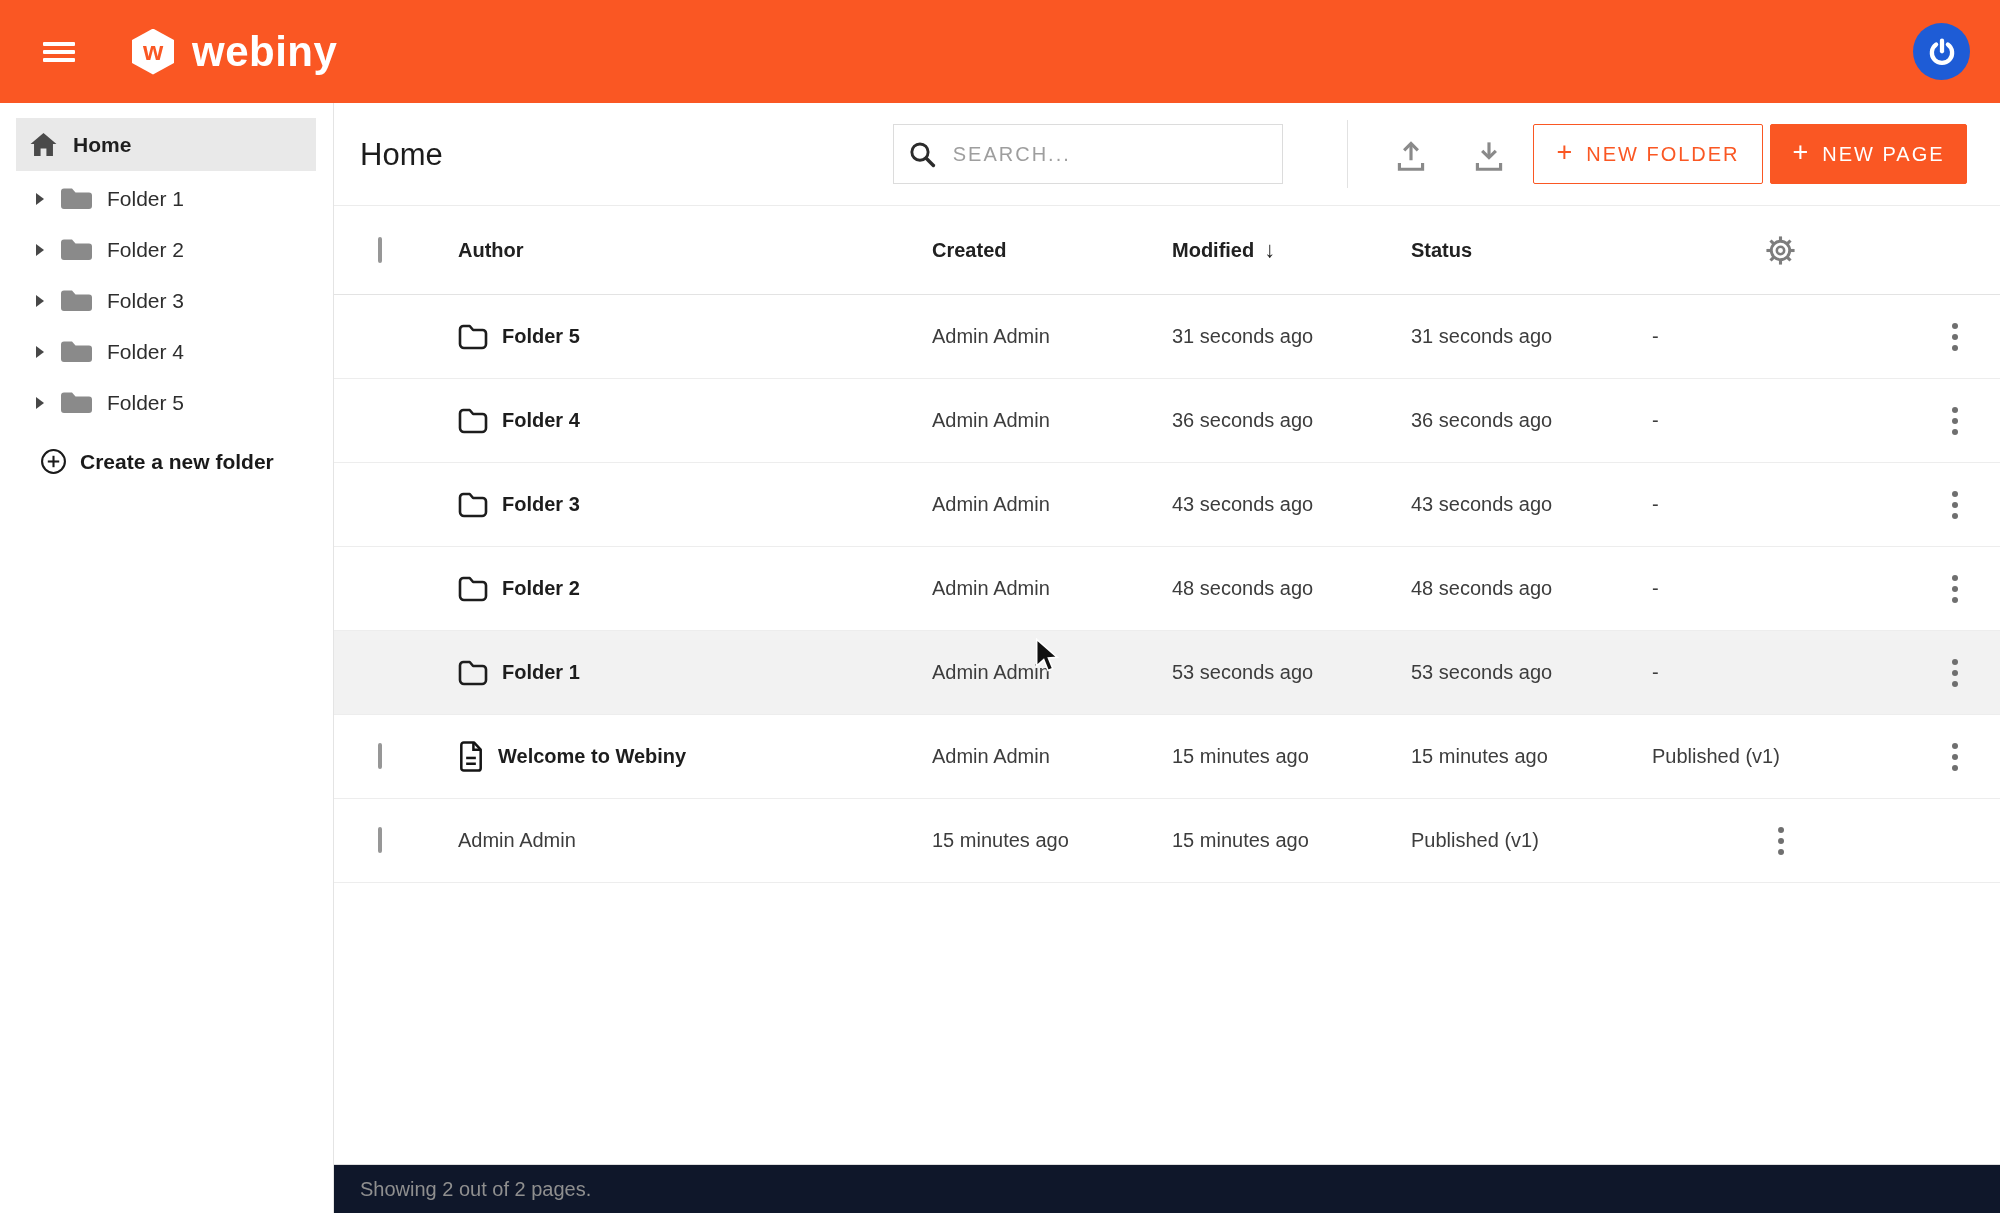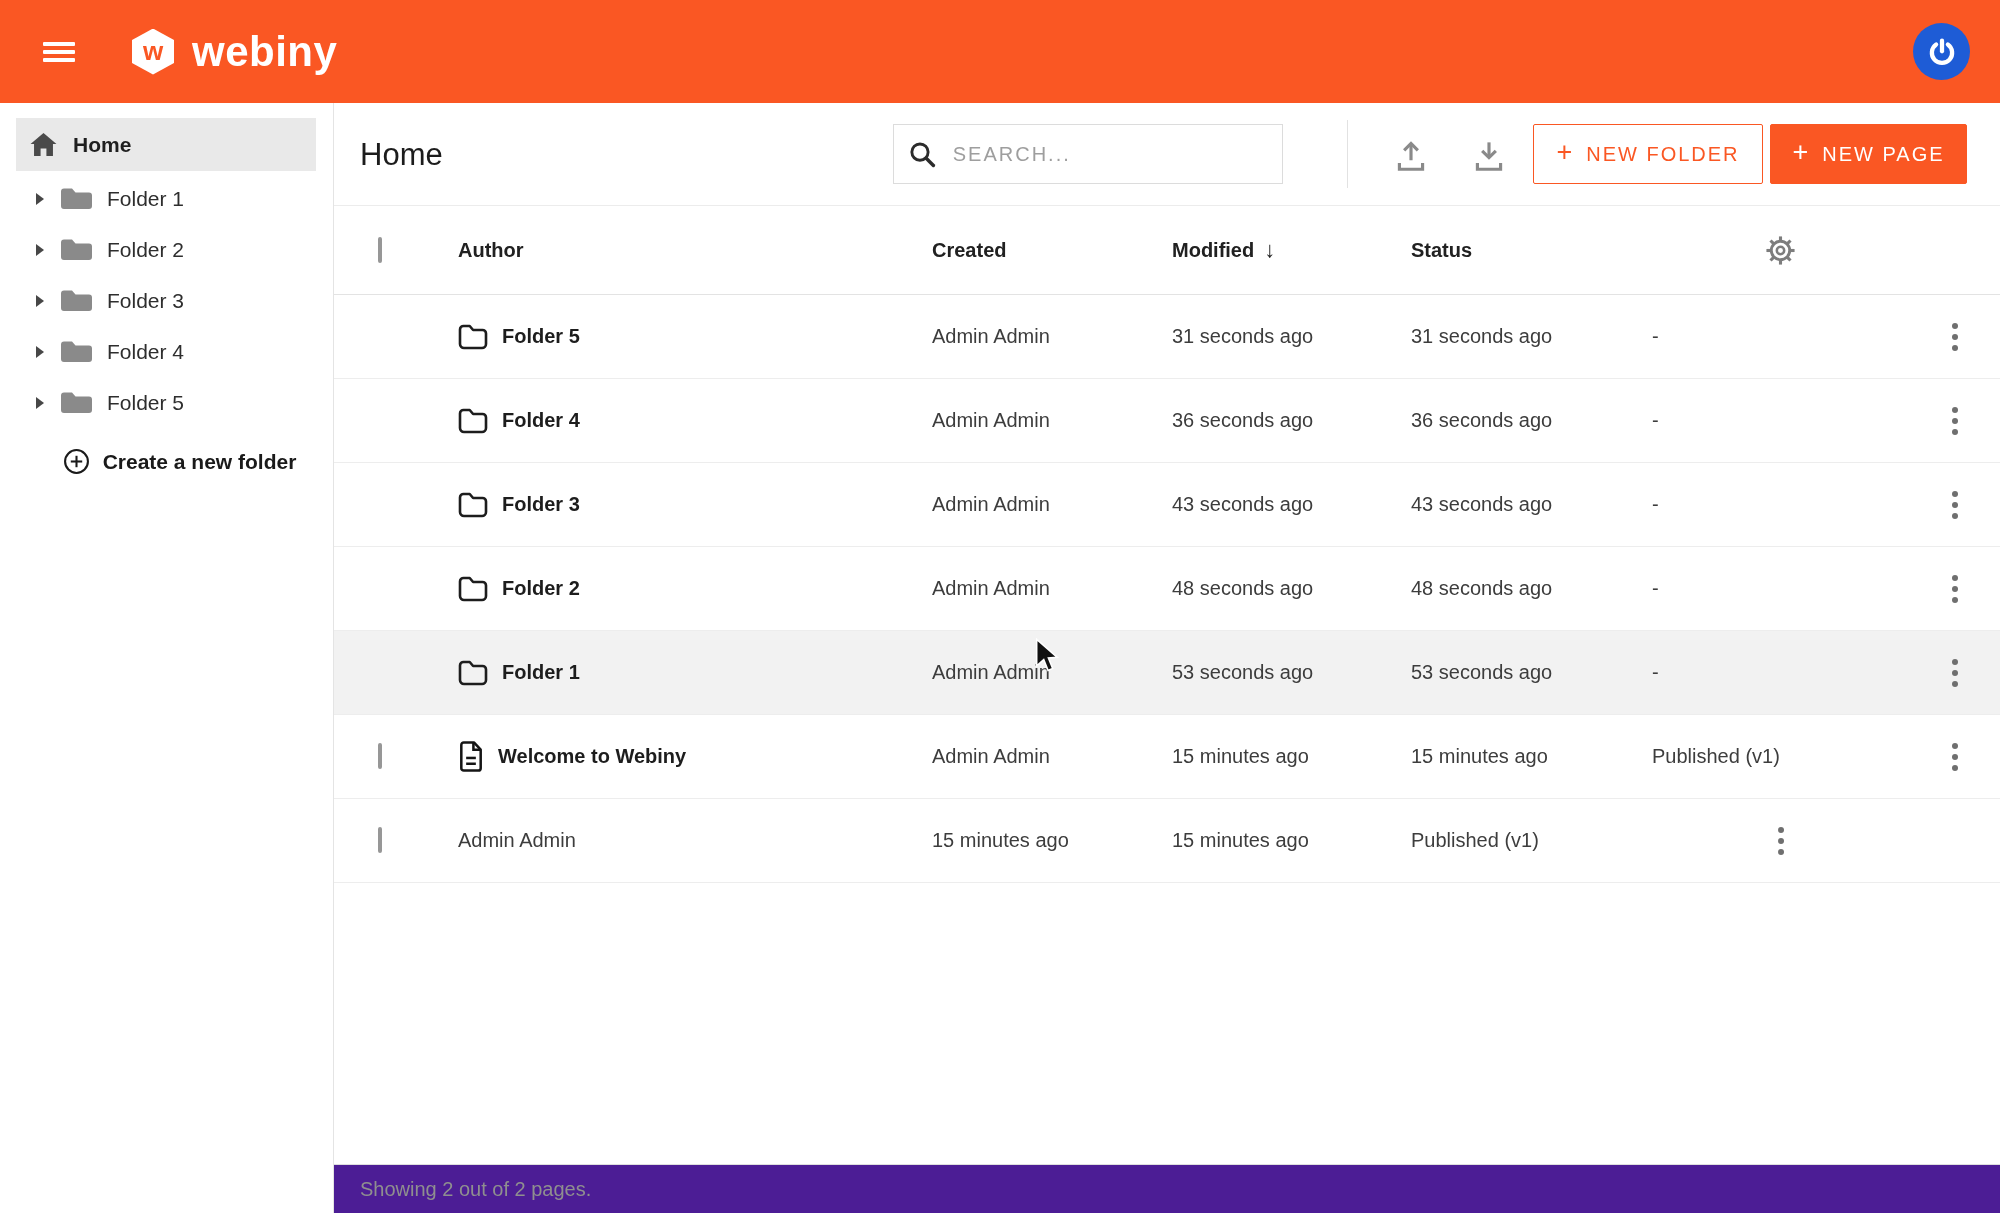--- a/index.html
+++ b/index.html
@@ -23,22 +23,22 @@
   .sidebar{width:334px;min-width:334px;border-right:1px solid #e4e4e4;box-sizing:border-box;background:#fff;}
   .content{flex:1;position:relative;}
   
   .side-home{margin:15px 17px 0 16px;height:53px;background:#e9e9e9;display:flex;align-items:center;
              gap:16px;padding-left:14px;font-weight:700;font-size:21px;color:#1f1f1f;cursor:pointer;}
   .side-list{margin-top:2px;}
   .side-folder{height:51px;display:flex;align-items:center;padding-left:36px;gap:14px;
                font-size:21px;color:#2e2e2e;cursor:pointer;}
   .caret{width:0;height:0;border-left:8px solid #474747;border-top:6px solid transparent;
          border-bottom:6px solid transparent;margin-right:2px;}
-  .side-create{margin-top:20px;padding-left:26px;display:flex;align-items:center;gap:13px;
-               font-weight:700;font-size:21px;color:#1a1a1a;cursor:pointer;justify-content:center;}
+  .side-create{margin-top:20px;padding-left:40px;display:flex;align-items:center;gap:13px;
+               font-weight:700;font-size:21px;color:#1a1a1a;cursor:pointer;}
   
   .chead{height:102px;border-bottom:1px solid #ececec;position:relative;}
   .ctitle{position:absolute;left:26px;top:34px;font-size:31px;color:#1c1c1c;}
   .search{position:absolute;left:559px;top:21px;width:390px;height:60px;border:1px solid #dcdcdc;
           box-sizing:border-box;display:flex;align-items:center;padding-left:14px;gap:14px;background:#fff;}
   .search input{border:none;outline:none;font-size:20px;letter-spacing:2px;color:#424242;width:330px;
                 font-family:"Liberation Sans",sans-serif;background:transparent;}
   .search input::placeholder{color:#9e9e9e;}
   .vdiv{position:absolute;left:1013px;top:17px;width:1px;height:68px;background:#e2e2e2;}
   .icon-btn{position:absolute;top:31px;width:42px;height:42px;display:flex;align-items:center;
@@ -60,21 +60,21 @@
   .namecell{display:flex;align-items:center;gap:14px;}
   .rname{font-weight:700;color:#1d1d1d;}
   .modhead{display:flex;align-items:center;gap:10px;cursor:pointer;}
   .sortarrow{font-size:22px;color:#1f1f1f;}
   .c7box{display:flex;justify-content:center;align-items:center;}
   .kebab{display:flex;flex-direction:column;gap:5px;padding:6px;cursor:pointer;}
   .kebab i{width:6px;height:6px;border-radius:50%;background:#6f6f6f;}
   
   .cfooter{position:absolute;left:0;right:0;bottom:0;height:49px;border-top:1px solid #dedede;
            display:flex;align-items:center;padding-left:26px;box-sizing:border-box;
-           font-size:20px;color:#8f8f8f;background:#4c1d95;}
+           font-size:20px;color:#8f8f8f;background:#0f172a;}
   
   .cursor{position:absolute;left:1034px;top:638px;z-index:50;pointer-events:none;}
 </style>
 </head>
 <body>
 
 <header class="topbar">
   <div class="hamburger">
     <span></span>
       <span></span>

